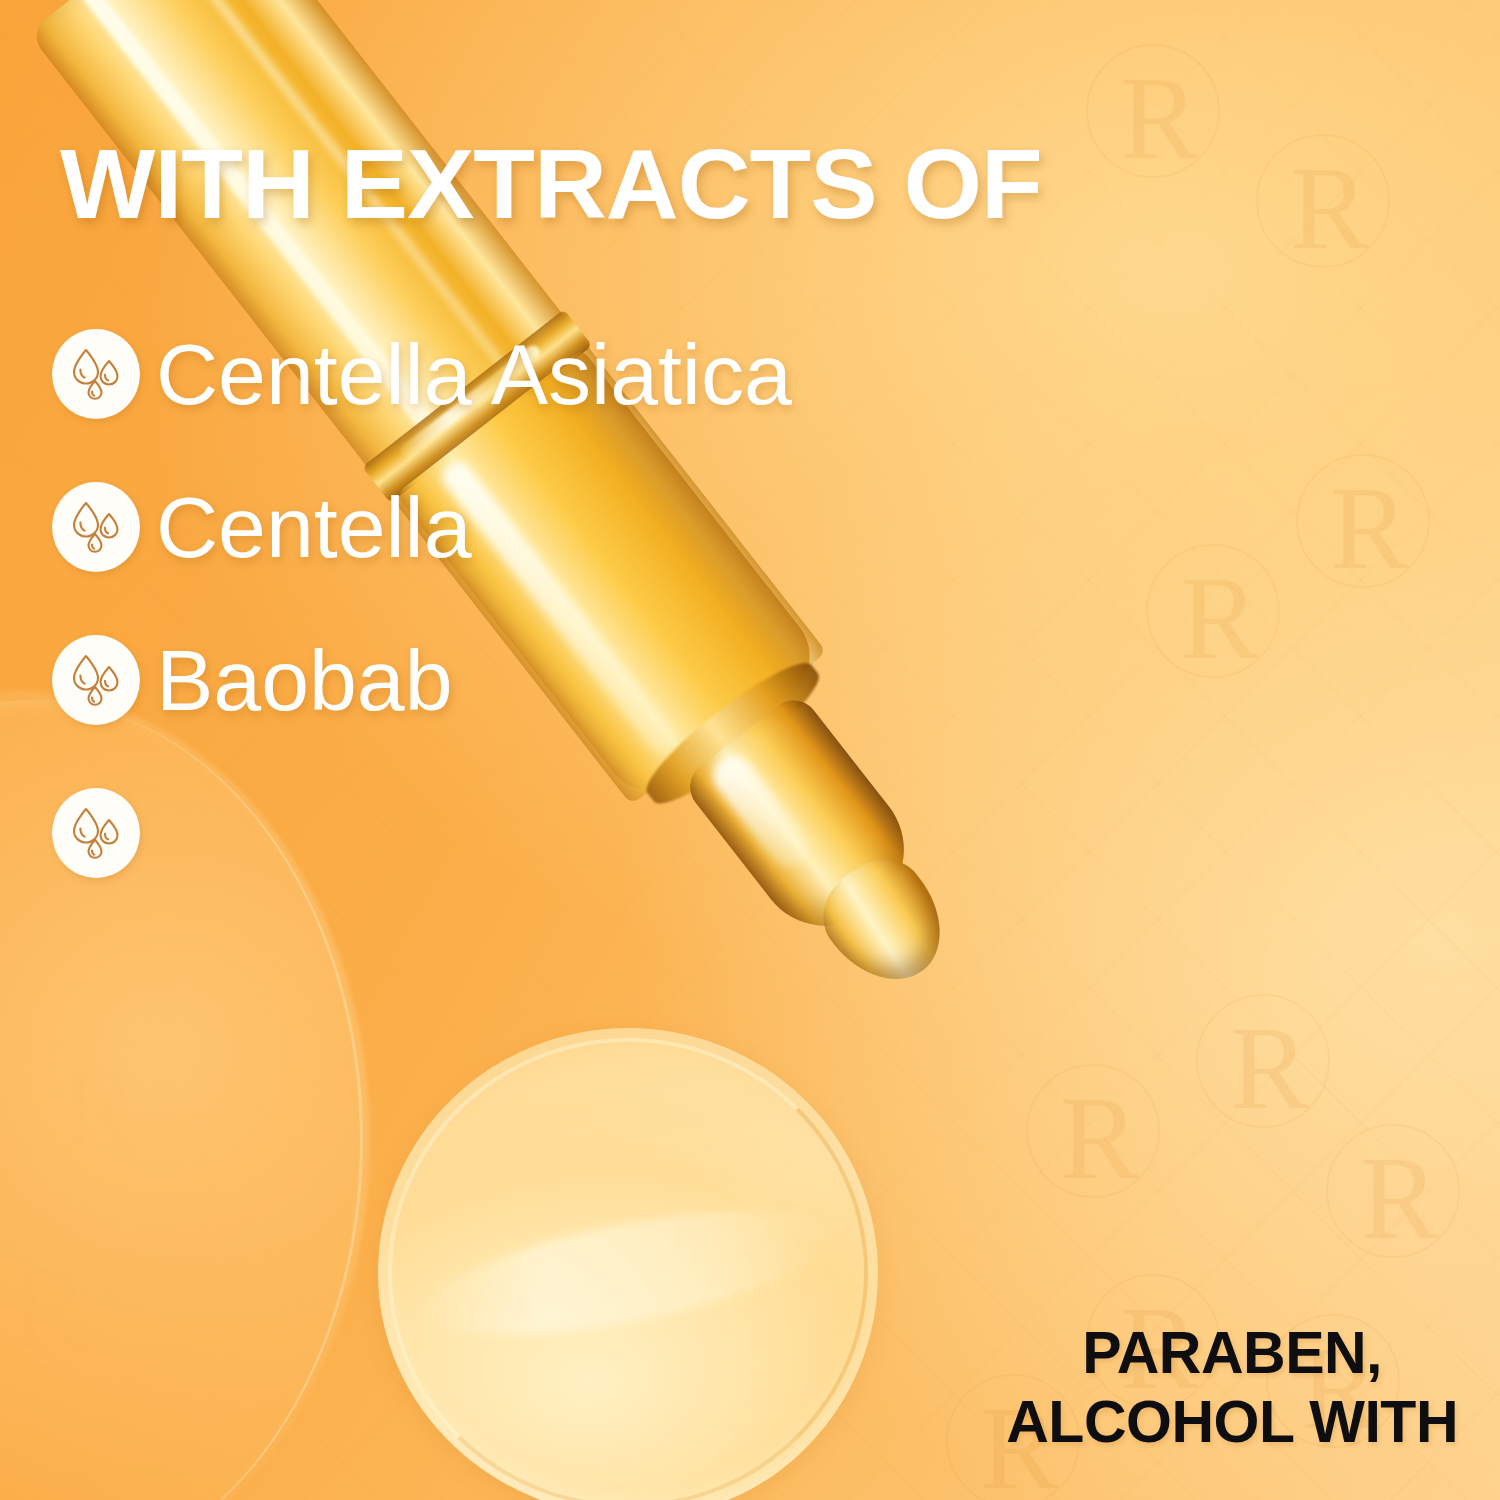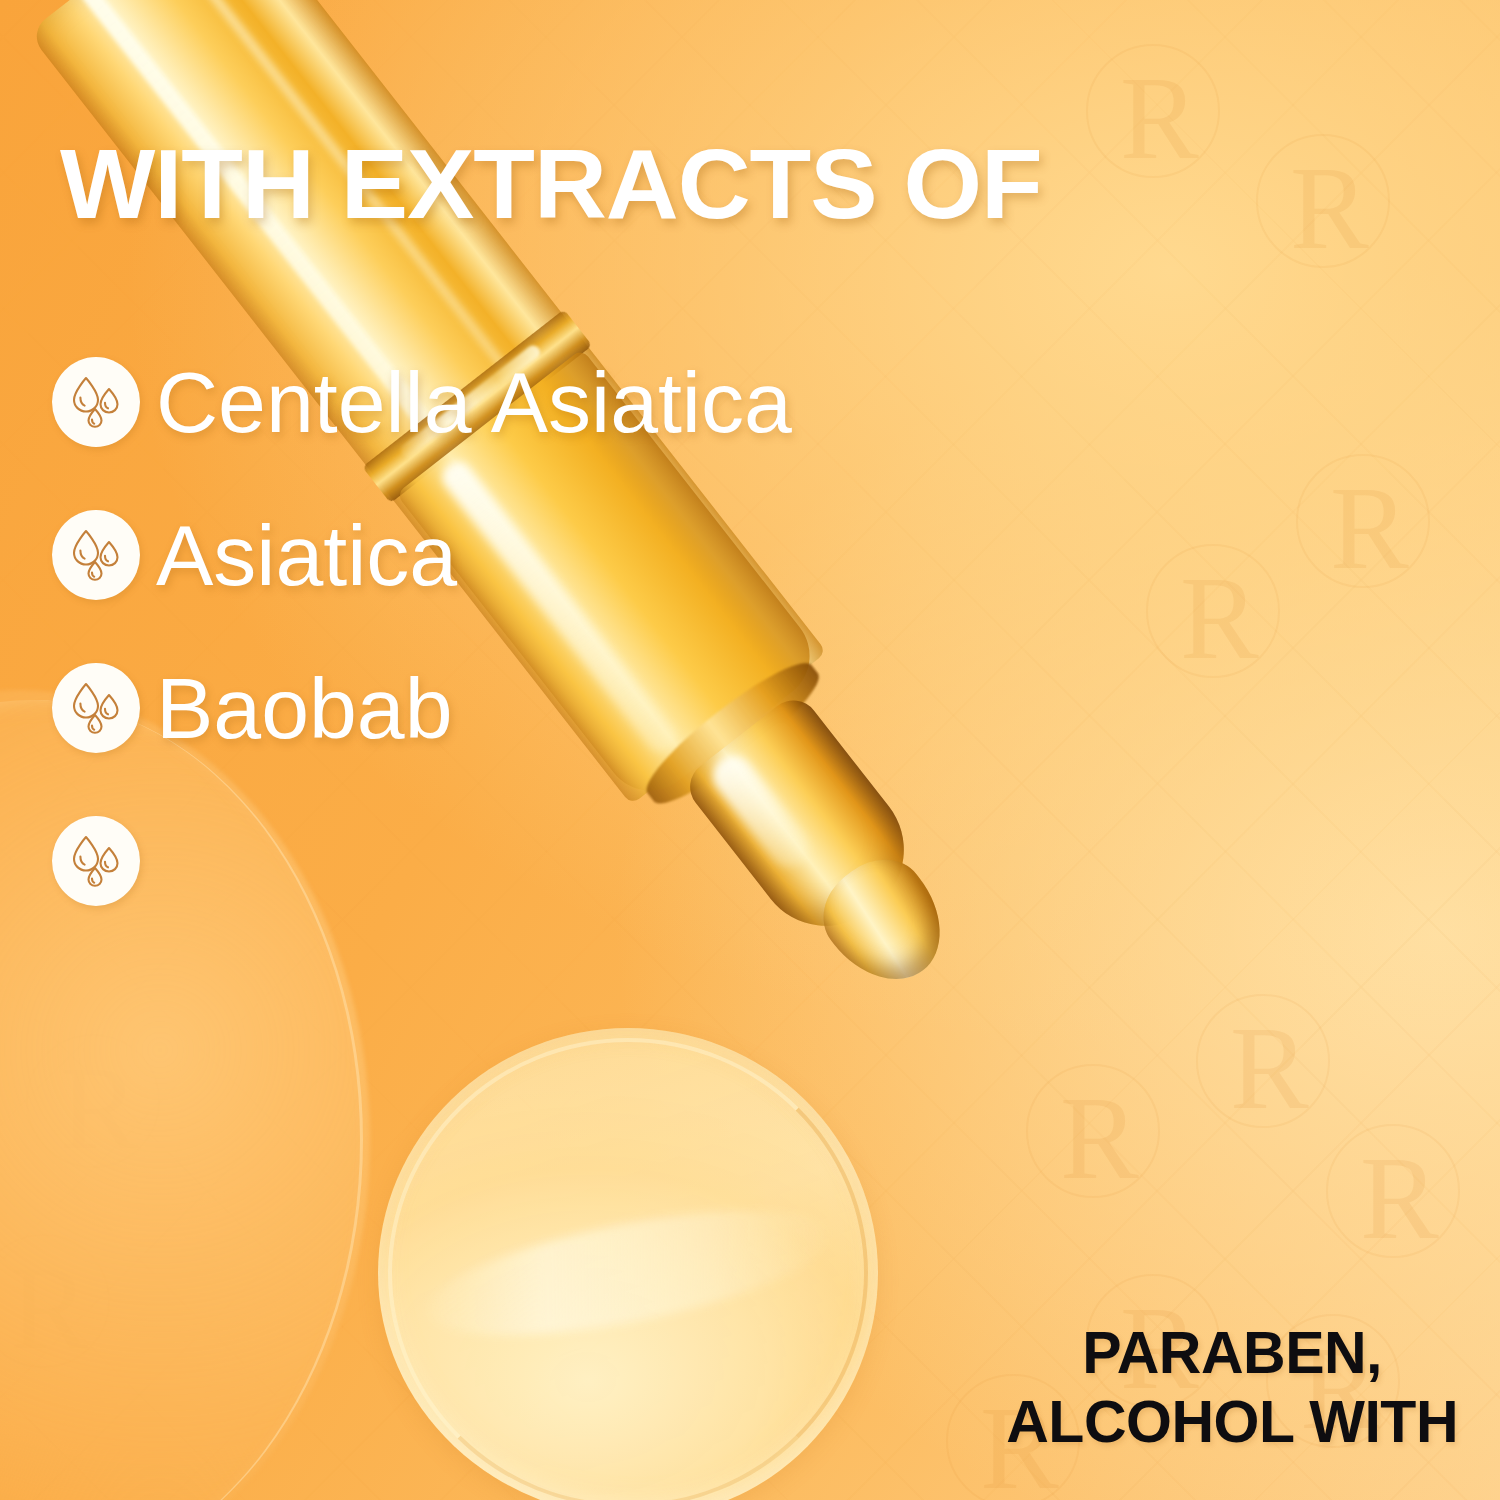--- a/index.html
+++ b/index.html
@@ -296,21 +296,21 @@
     text-shadow: 3px 5px 9px rgba(160,92,10,.30);
     white-space: nowrap;
     transform: scaleX(1.03);
     transform-origin: left center;
   }
 
   
   .extract-list {
     position: absolute;
     left: 52px;
-    top: 352px;
+    top: 324px;
     width: 1010px;
   }
   .extract-item {
     display: flex;
     align-items: center;
     height: 100px;
     margin-bottom: 53px;
   }
   .drop-badge {
     flex: 0 0 auto;
@@ -416,21 +416,21 @@
       <span class="drop-badge">
         <svg width="64" height="64" viewBox="0 0 64 64" fill="none" stroke="#c4803a" stroke-width="2.1" stroke-linecap="round" stroke-linejoin="round">
           <path d="M22 8 C22 8 34 21.5 34 29.8 C34 36.4 28.6 41.5 22 41.5 C15.4 41.5 10 36.4 10 29.8 C10 21.5 22 8 22 8 Z"></path>
           <path d="M16.4 27.6 C16.4 31.6 17.8 34.4 20.6 35.6"></path>
           <path d="M45 19 C45 19 53.5 28.5 53.5 34.3 C53.5 38.9 49.7 42.5 45 42.5 C40.3 42.5 36.5 38.9 36.5 34.3 C36.5 28.5 45 19 45 19 Z"></path>
           <path d="M41 32.8 C41 35.6 42 37.5 44 38.3"></path>
           <path d="M31 39 C31 39 37.5 46.2 37.5 50.6 C37.5 54.1 34.6 56.8 31 56.8 C27.4 56.8 24.5 54.1 24.5 50.6 C24.5 46.2 31 39 31 39 Z"></path>
           <path d="M28 49.6 C28 51.7 28.7 53.1 30.2 53.7"></path>
         </svg>
       </span>
-      <span class="extract-label">Asiatica</span>
+      <span class="extract-label">Centella</span>
     </div>
 
     <div class="extract-item">
       <span class="drop-badge">
         <svg width="64" height="64" viewBox="0 0 64 64" fill="none" stroke="#c4803a" stroke-width="2.1" stroke-linecap="round" stroke-linejoin="round">
           <path d="M22 8 C22 8 34 21.5 34 29.8 C34 36.4 28.6 41.5 22 41.5 C15.4 41.5 10 36.4 10 29.8 C10 21.5 22 8 22 8 Z"></path>
           <path d="M16.4 27.6 C16.4 31.6 17.8 34.4 20.6 35.6"></path>
           <path d="M45 19 C45 19 53.5 28.5 53.5 34.3 C53.5 38.9 49.7 42.5 45 42.5 C40.3 42.5 36.5 38.9 36.5 34.3 C36.5 28.5 45 19 45 19 Z"></path>
           <path d="M41 32.8 C41 35.6 42 37.5 44 38.3"></path>
           <path d="M31 39 C31 39 37.5 46.2 37.5 50.6 C37.5 54.1 34.6 56.8 31 56.8 C27.4 56.8 24.5 54.1 24.5 50.6 C24.5 46.2 31 39 31 39 Z"></path>

